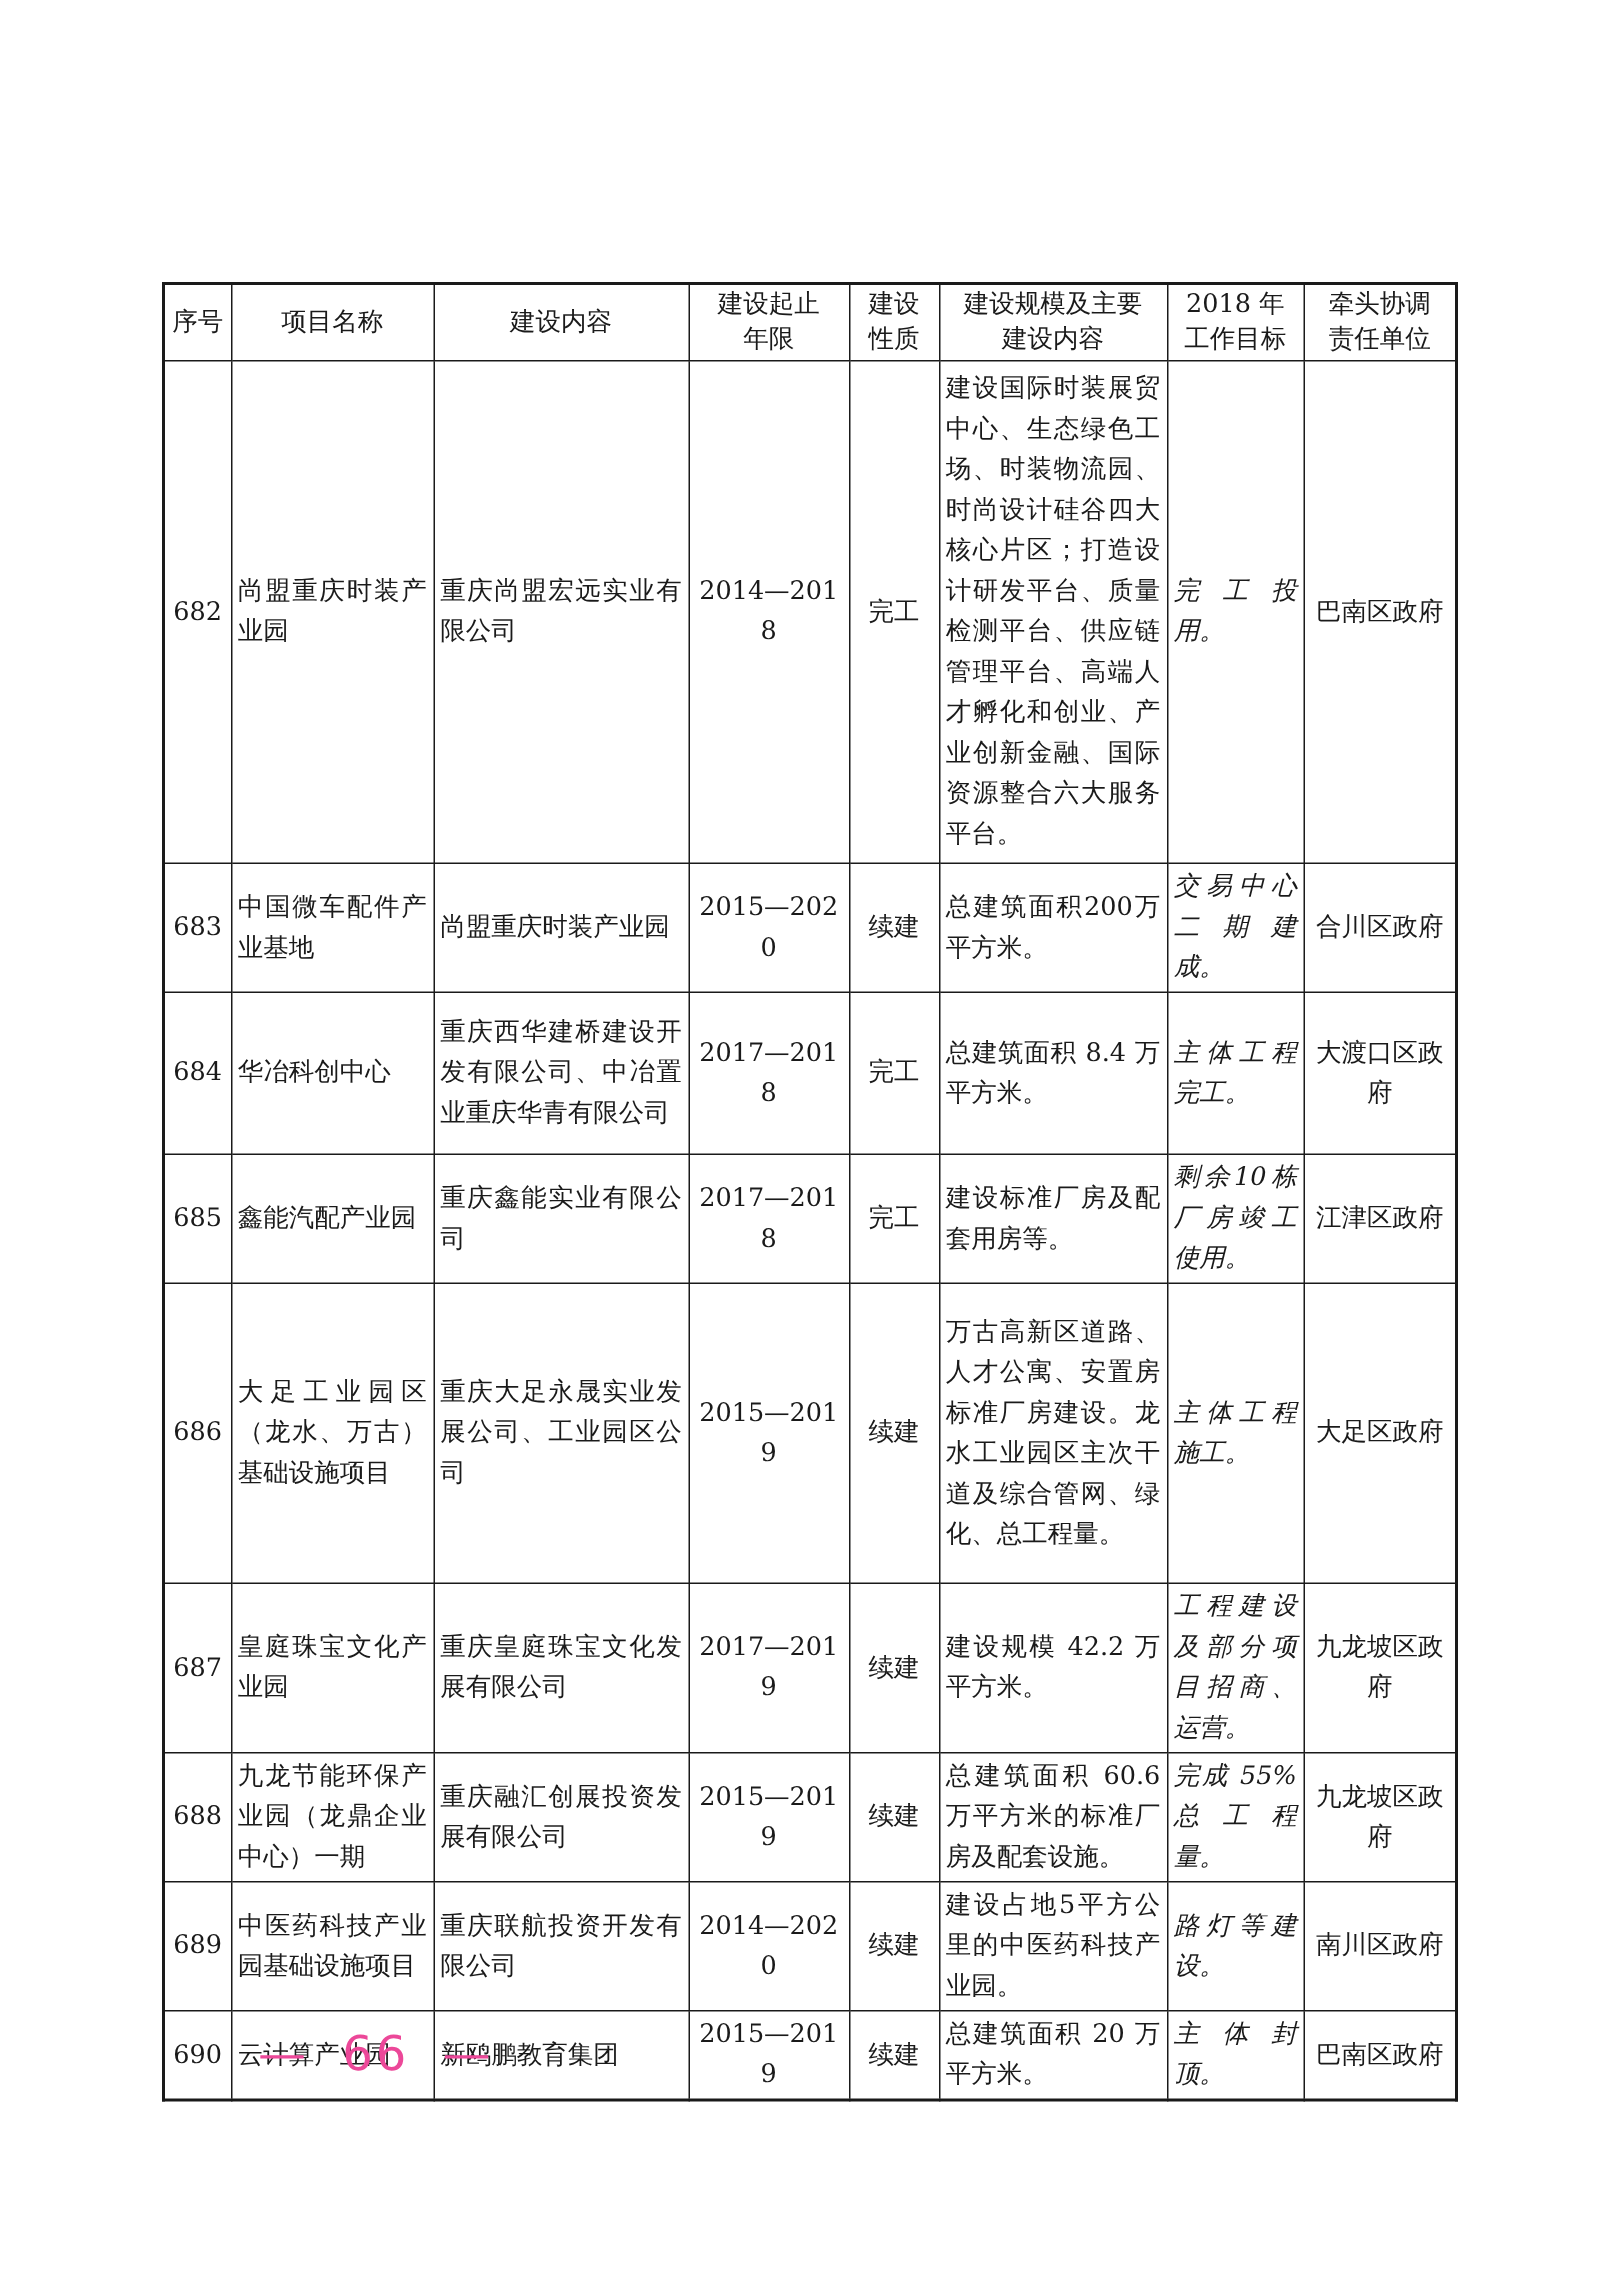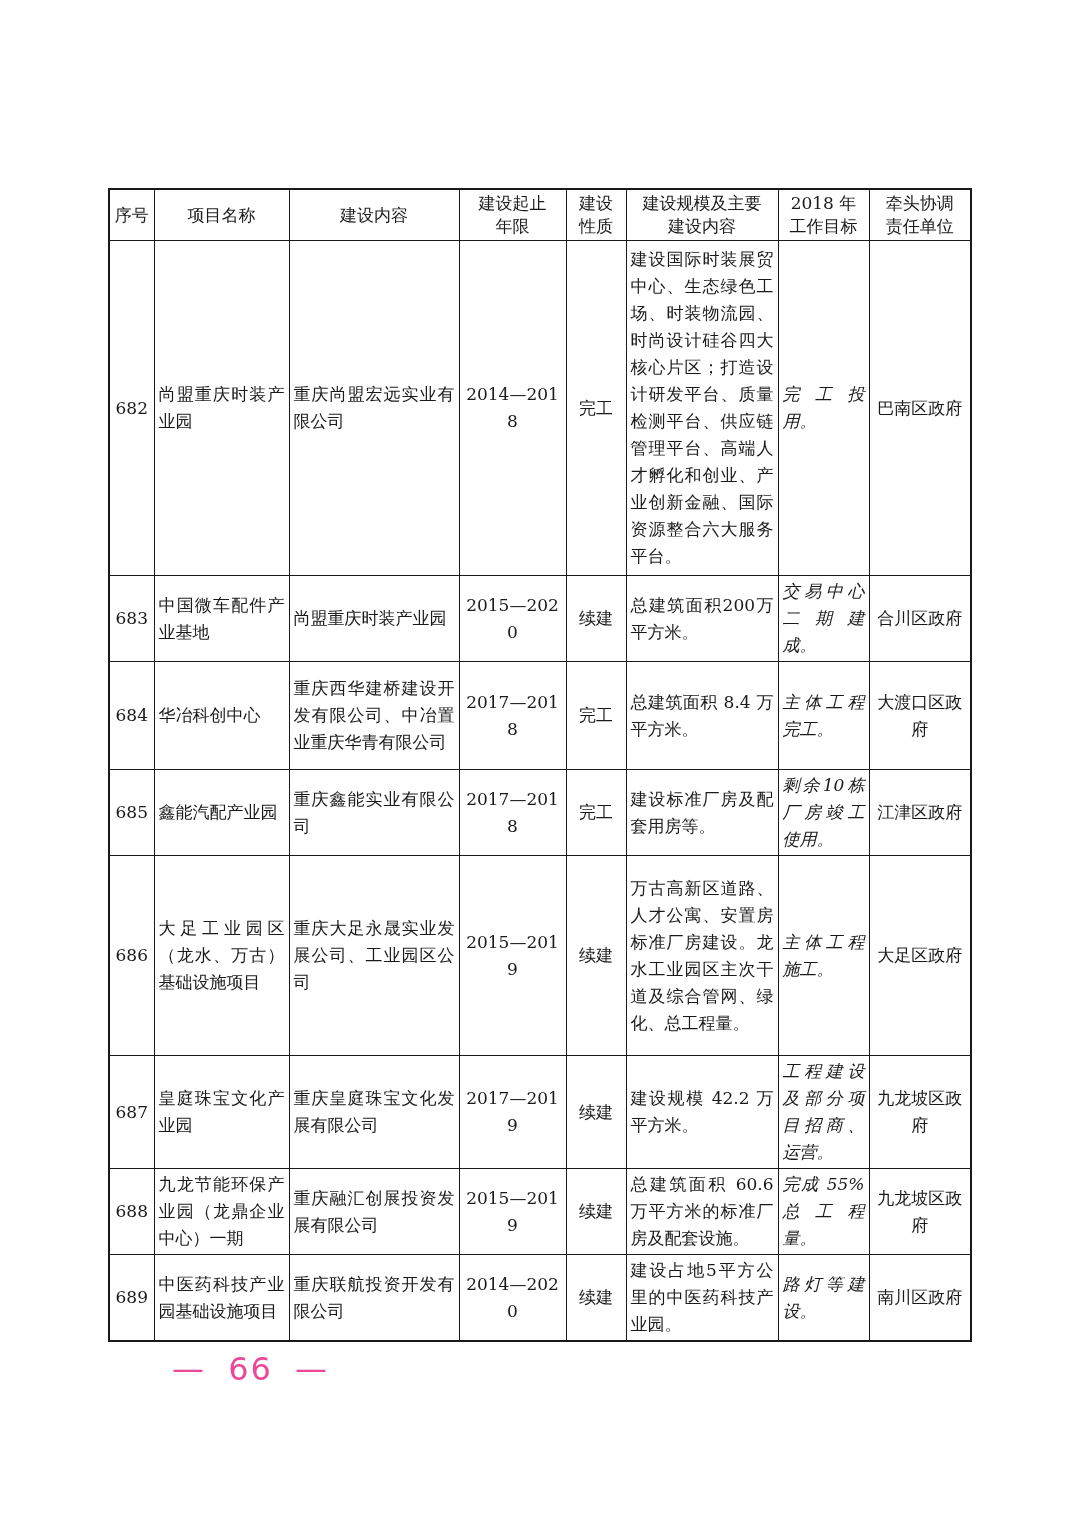--- a/index.html
+++ b/index.html
@@ -173,18 +173,28 @@
       <tr>
         <td class="c">689</td>
         <td class="j">中医药科技产业园基础设施项目</td>
         <td class="j">重庆联航投资开发有限公司</td>
         <td class="c">2014—2020</td>
         <td class="c">续建</td>
         <td class="j col-scale">建设占地5平方公里的中医药科技产业园。</td>
         <td class="j col-goal">路灯等建设。</td>
         <td class="c">南川区政府</td>
       </tr>
+      <tr>
+        <td class="c">690</td>
+        <td class="j">云计算产业园</td>
+        <td class="j">新鸥鹏教育集团</td>
+        <td class="c">2015—2019</td>
+        <td class="c">续建</td>
+        <td class="j col-scale">总建筑面积 20 万平方米。</td>
+        <td class="j col-goal">主体封顶。</td>
+        <td class="c">巴南区政府</td>
+      </tr>
     </tbody>
   </table>
 
   <div class="footer">— 66 —</div>
 
 </div>
 
 </body></html>

